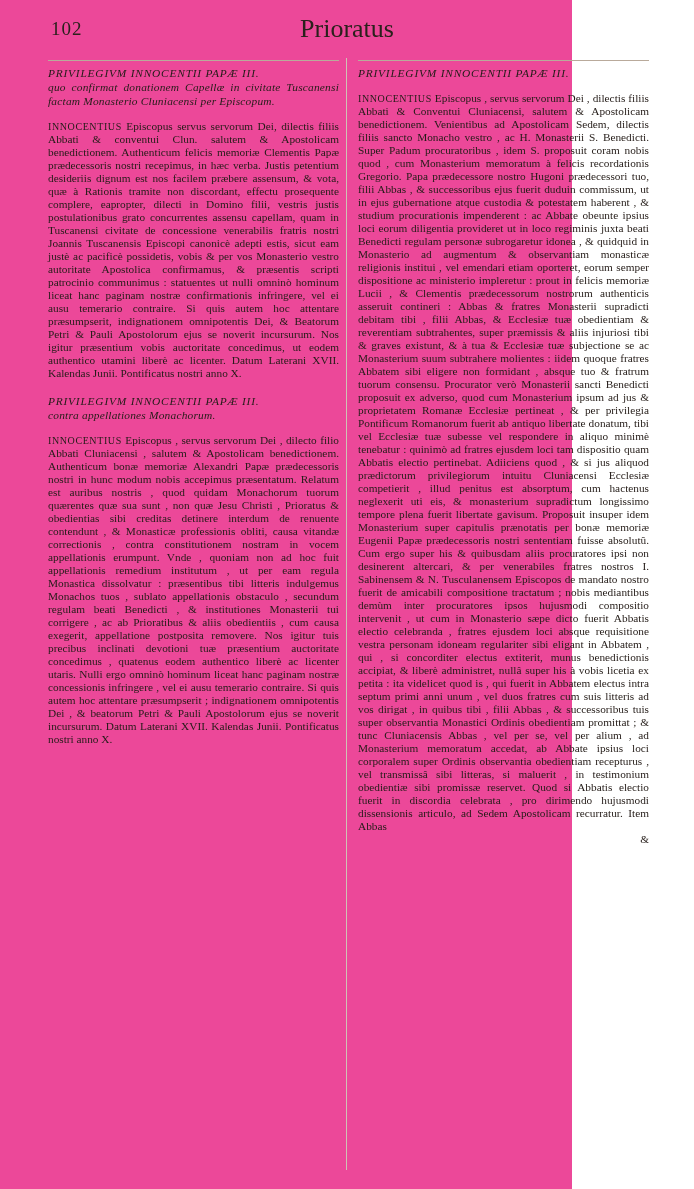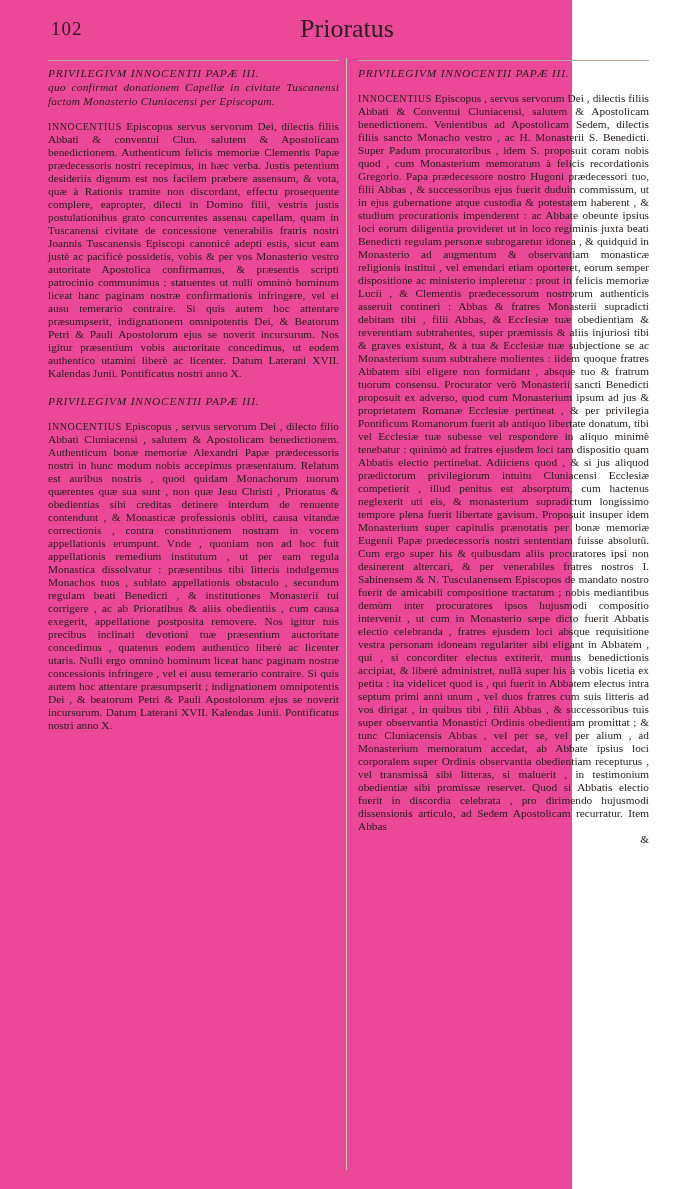--- a/index.html
+++ b/index.html
@@ -135,20 +135,21 @@
     </div>
 
     <div class="spacer6"></div>
 
     <p class="para"><span class="lead">INNOCENTIUS</span> <span>Episcopus servus servorum Dei, dilectis filiis Abbati &amp; conventui Clun. salutem &amp; Apostolicam benedictionem. Authenticum felicis memoriæ Clementis Papæ prædecessoris nostri recepimus, in hæc verba. Justis petentium desideriis dignum est nos facilem præbere assensum, &amp; vota, quæ à Rationis tramite non discordant, effectu prosequente complere, eapropter, dilecti in Domino filii, vestris justis postulationibus grato concurrentes assensu capellam, quam in Tuscanensi civitate de concessione venerabilis fratris nostri Joannis Tuscanensis Episcopi canonicè adepti estis, sicut eam justè ac pacificè possidetis, vobis &amp; per vos Monasterio vestro autoritate Apostolica confirmamus, &amp; præsentis scripti patrocinio communimus : statuentes ut nulli omninò hominum liceat hanc paginam nostræ confirmationis infringere, vel ei ausu temerario contraire. Si quis autem hoc attentare præsumpserit, indignationem omnipotentis Dei, &amp; Beatorum Petri &amp; Pauli Apostolorum ejus se noverit incursurum. Nos igitur præsentium vobis auctoritate concedimus, ut eodem authentico utamini liberè ac licenter. Datum Laterani XVII. Kalendas Junii. Pontificatus nostri anno X.</span></p>
 
     <div class="spacer14"></div>
 
     <div class="sec-title">
       <span class="l1 caps">PRIVILEGIVM INNOCENTII PAPÆ III.</span>
+      <span class="l2">contra appellationes Monachorum.</span>
     </div>
 
     <div class="spacer6"></div>
 
     <p class="para"><span class="lead">INNOCENTIUS</span> <span>Episcopus , servus servorum Dei , dilecto filio Abbati Cluniacensi , salutem &amp; Apostolicam benedictionem. Authenticum bonæ memoriæ Alexandri Papæ prædecessoris nostri in hunc modum nobis accepimus præsentatum. Relatum est auribus nostris , quod quidam Monachorum tuorum quærentes quæ sua sunt , non quæ Jesu Christi , Prioratus &amp; obedientias sibi creditas detinere interdum de renuente contendunt , &amp; Monasticæ professionis obliti, causa vitandæ correctionis , contra constitutionem nostram in vocem appellationis erumpunt. Vnde , quoniam non ad hoc fuit appellationis remedium institutum , ut per eam regula Monastica dissolvatur : præsentibus tibi litteris indulgemus Monachos tuos , sublato appellationis obstaculo , secundum regulam beati Benedicti , &amp; institutiones Monasterii tui corrigere , ac ab Prioratibus &amp; aliis obedientiis , cum causa exegerit, appellatione postposita removere. Nos igitur tuis precibus inclinati devotioni tuæ præsentium auctoritate concedimus , quatenus eodem authentico liberè ac licenter utaris. Nulli ergo omninò hominum liceat hanc paginam nostræ concessionis infringere , vel ei ausu temerario contraire. Si quis autem hoc attentare præsumpserit ; indignationem omnipotentis Dei , &amp; beatorum Petri &amp; Pauli Apostolorum ejus se noverit incursurum. Datum Laterani XVII. Kalendas Junii. Pontificatus nostri anno X.</span></p>
 
   </div>
 
   <div class="col col-right">
 

